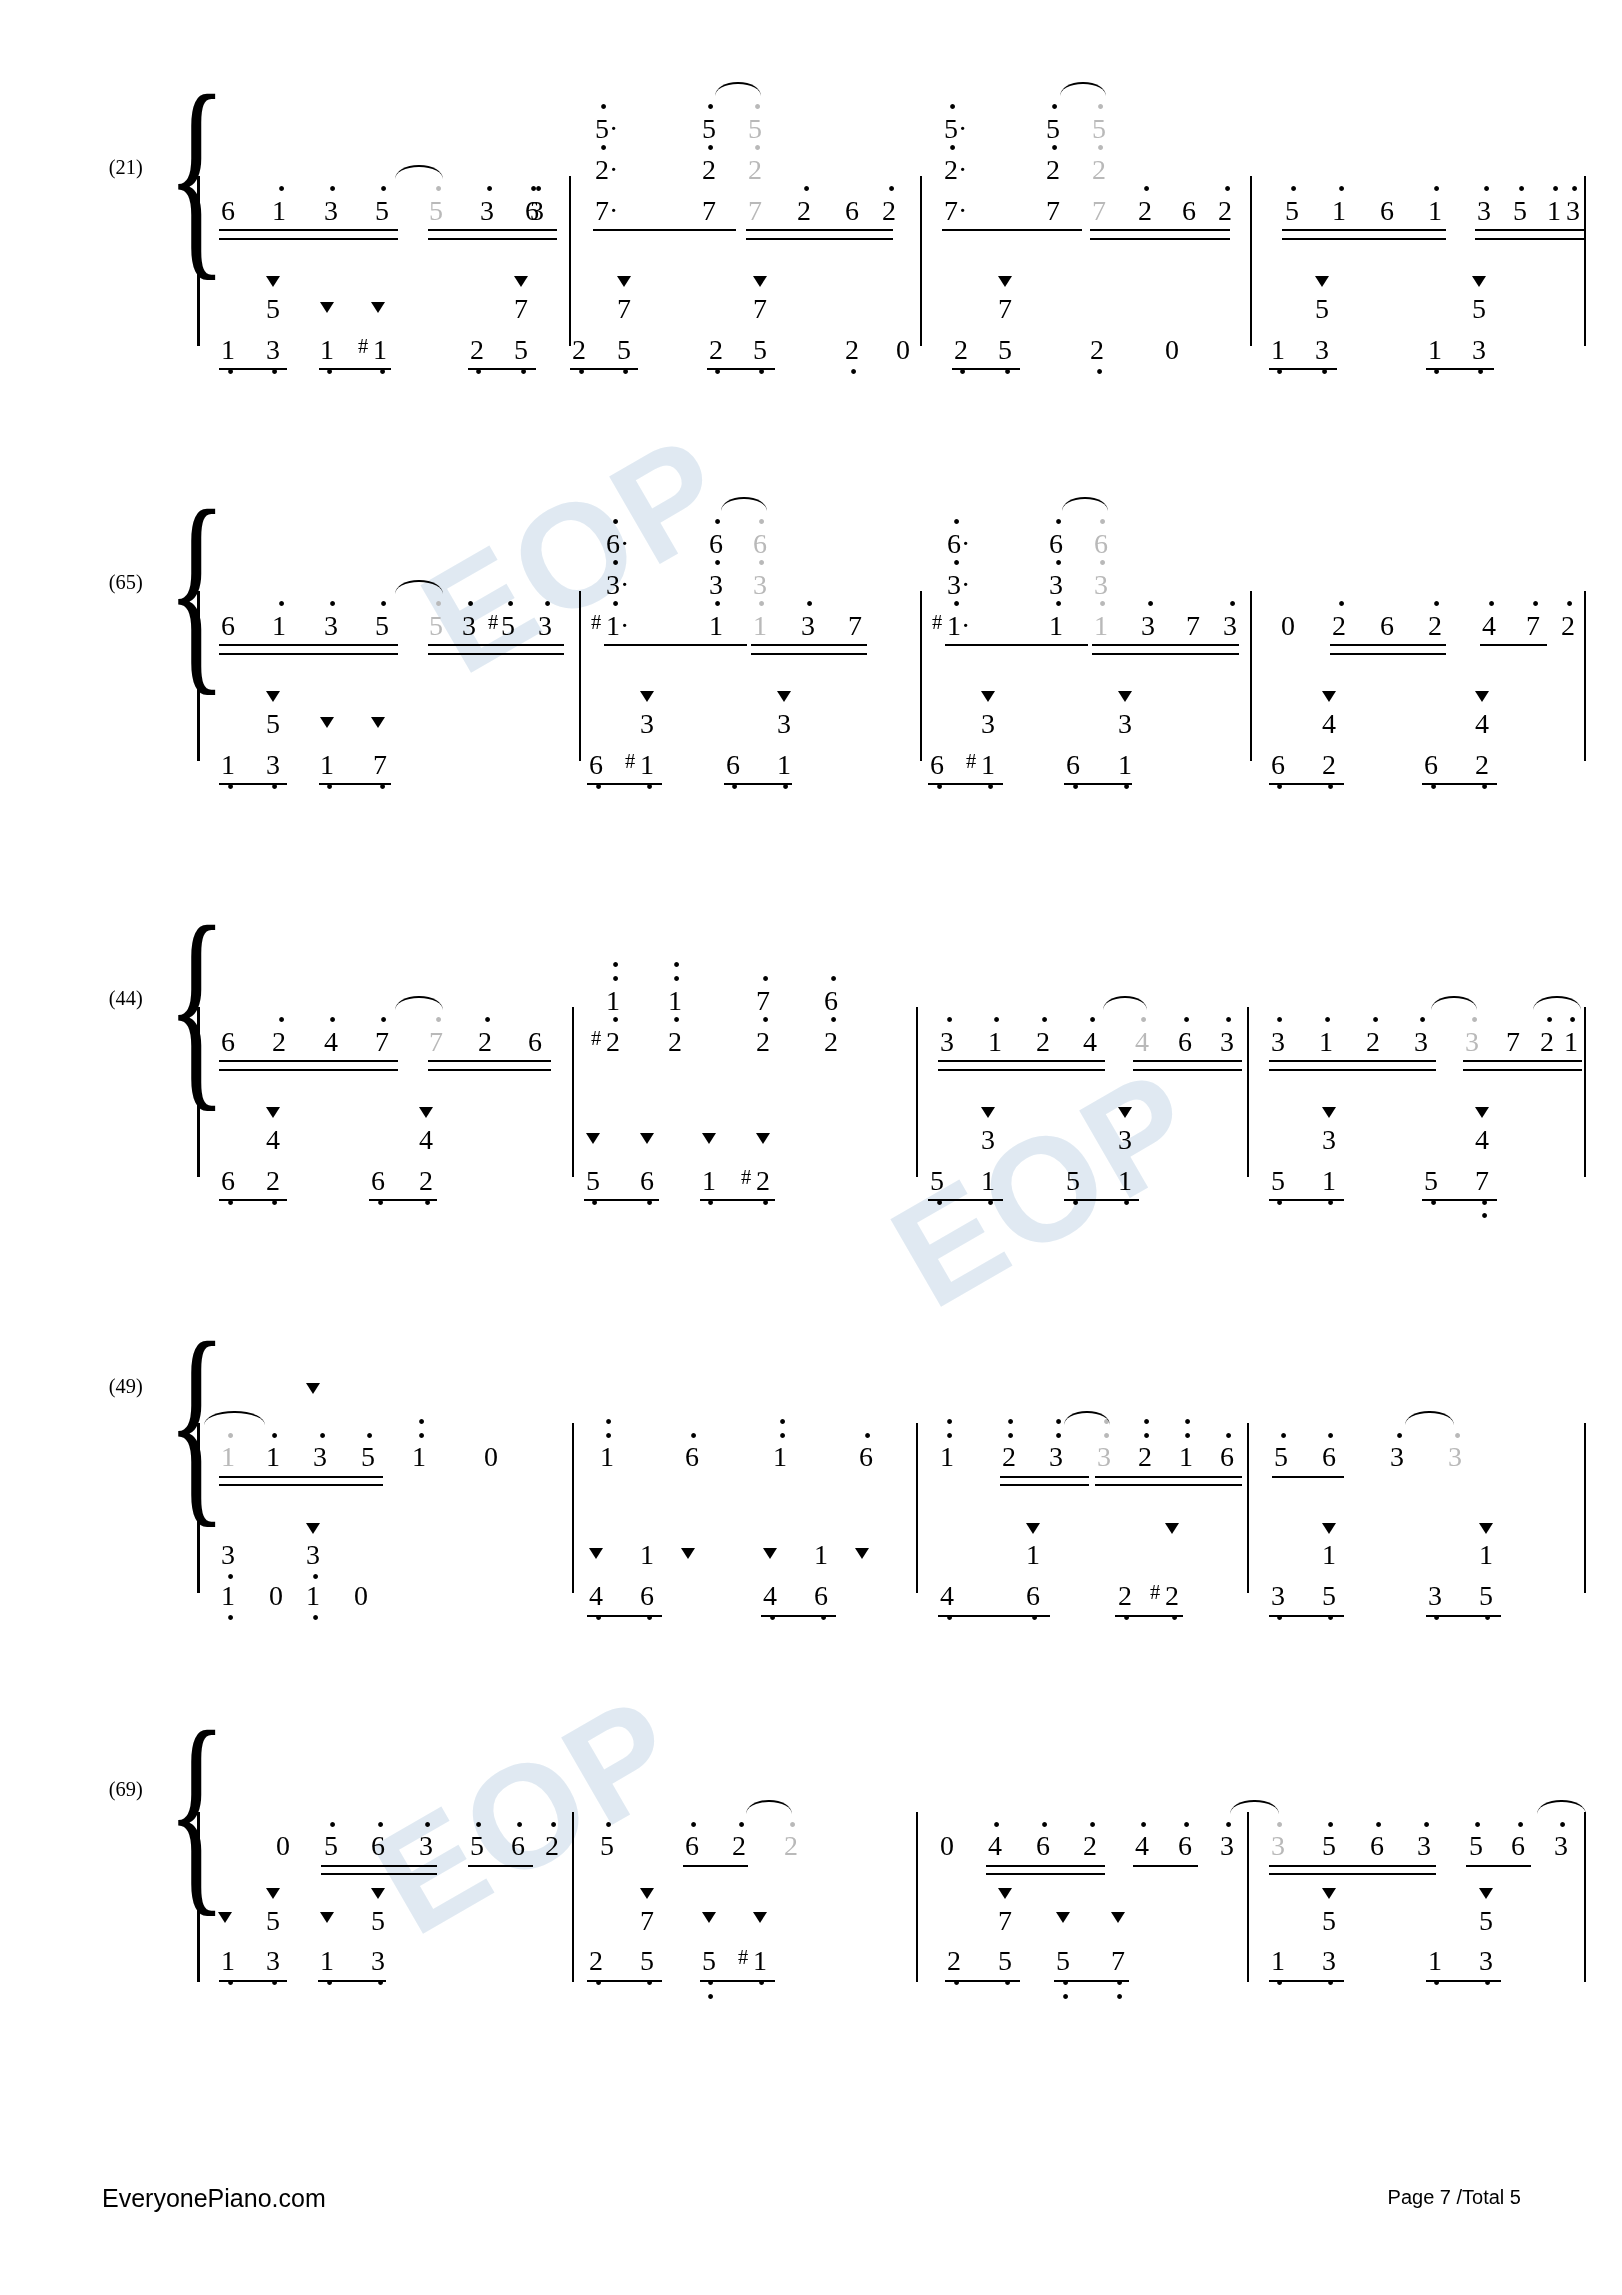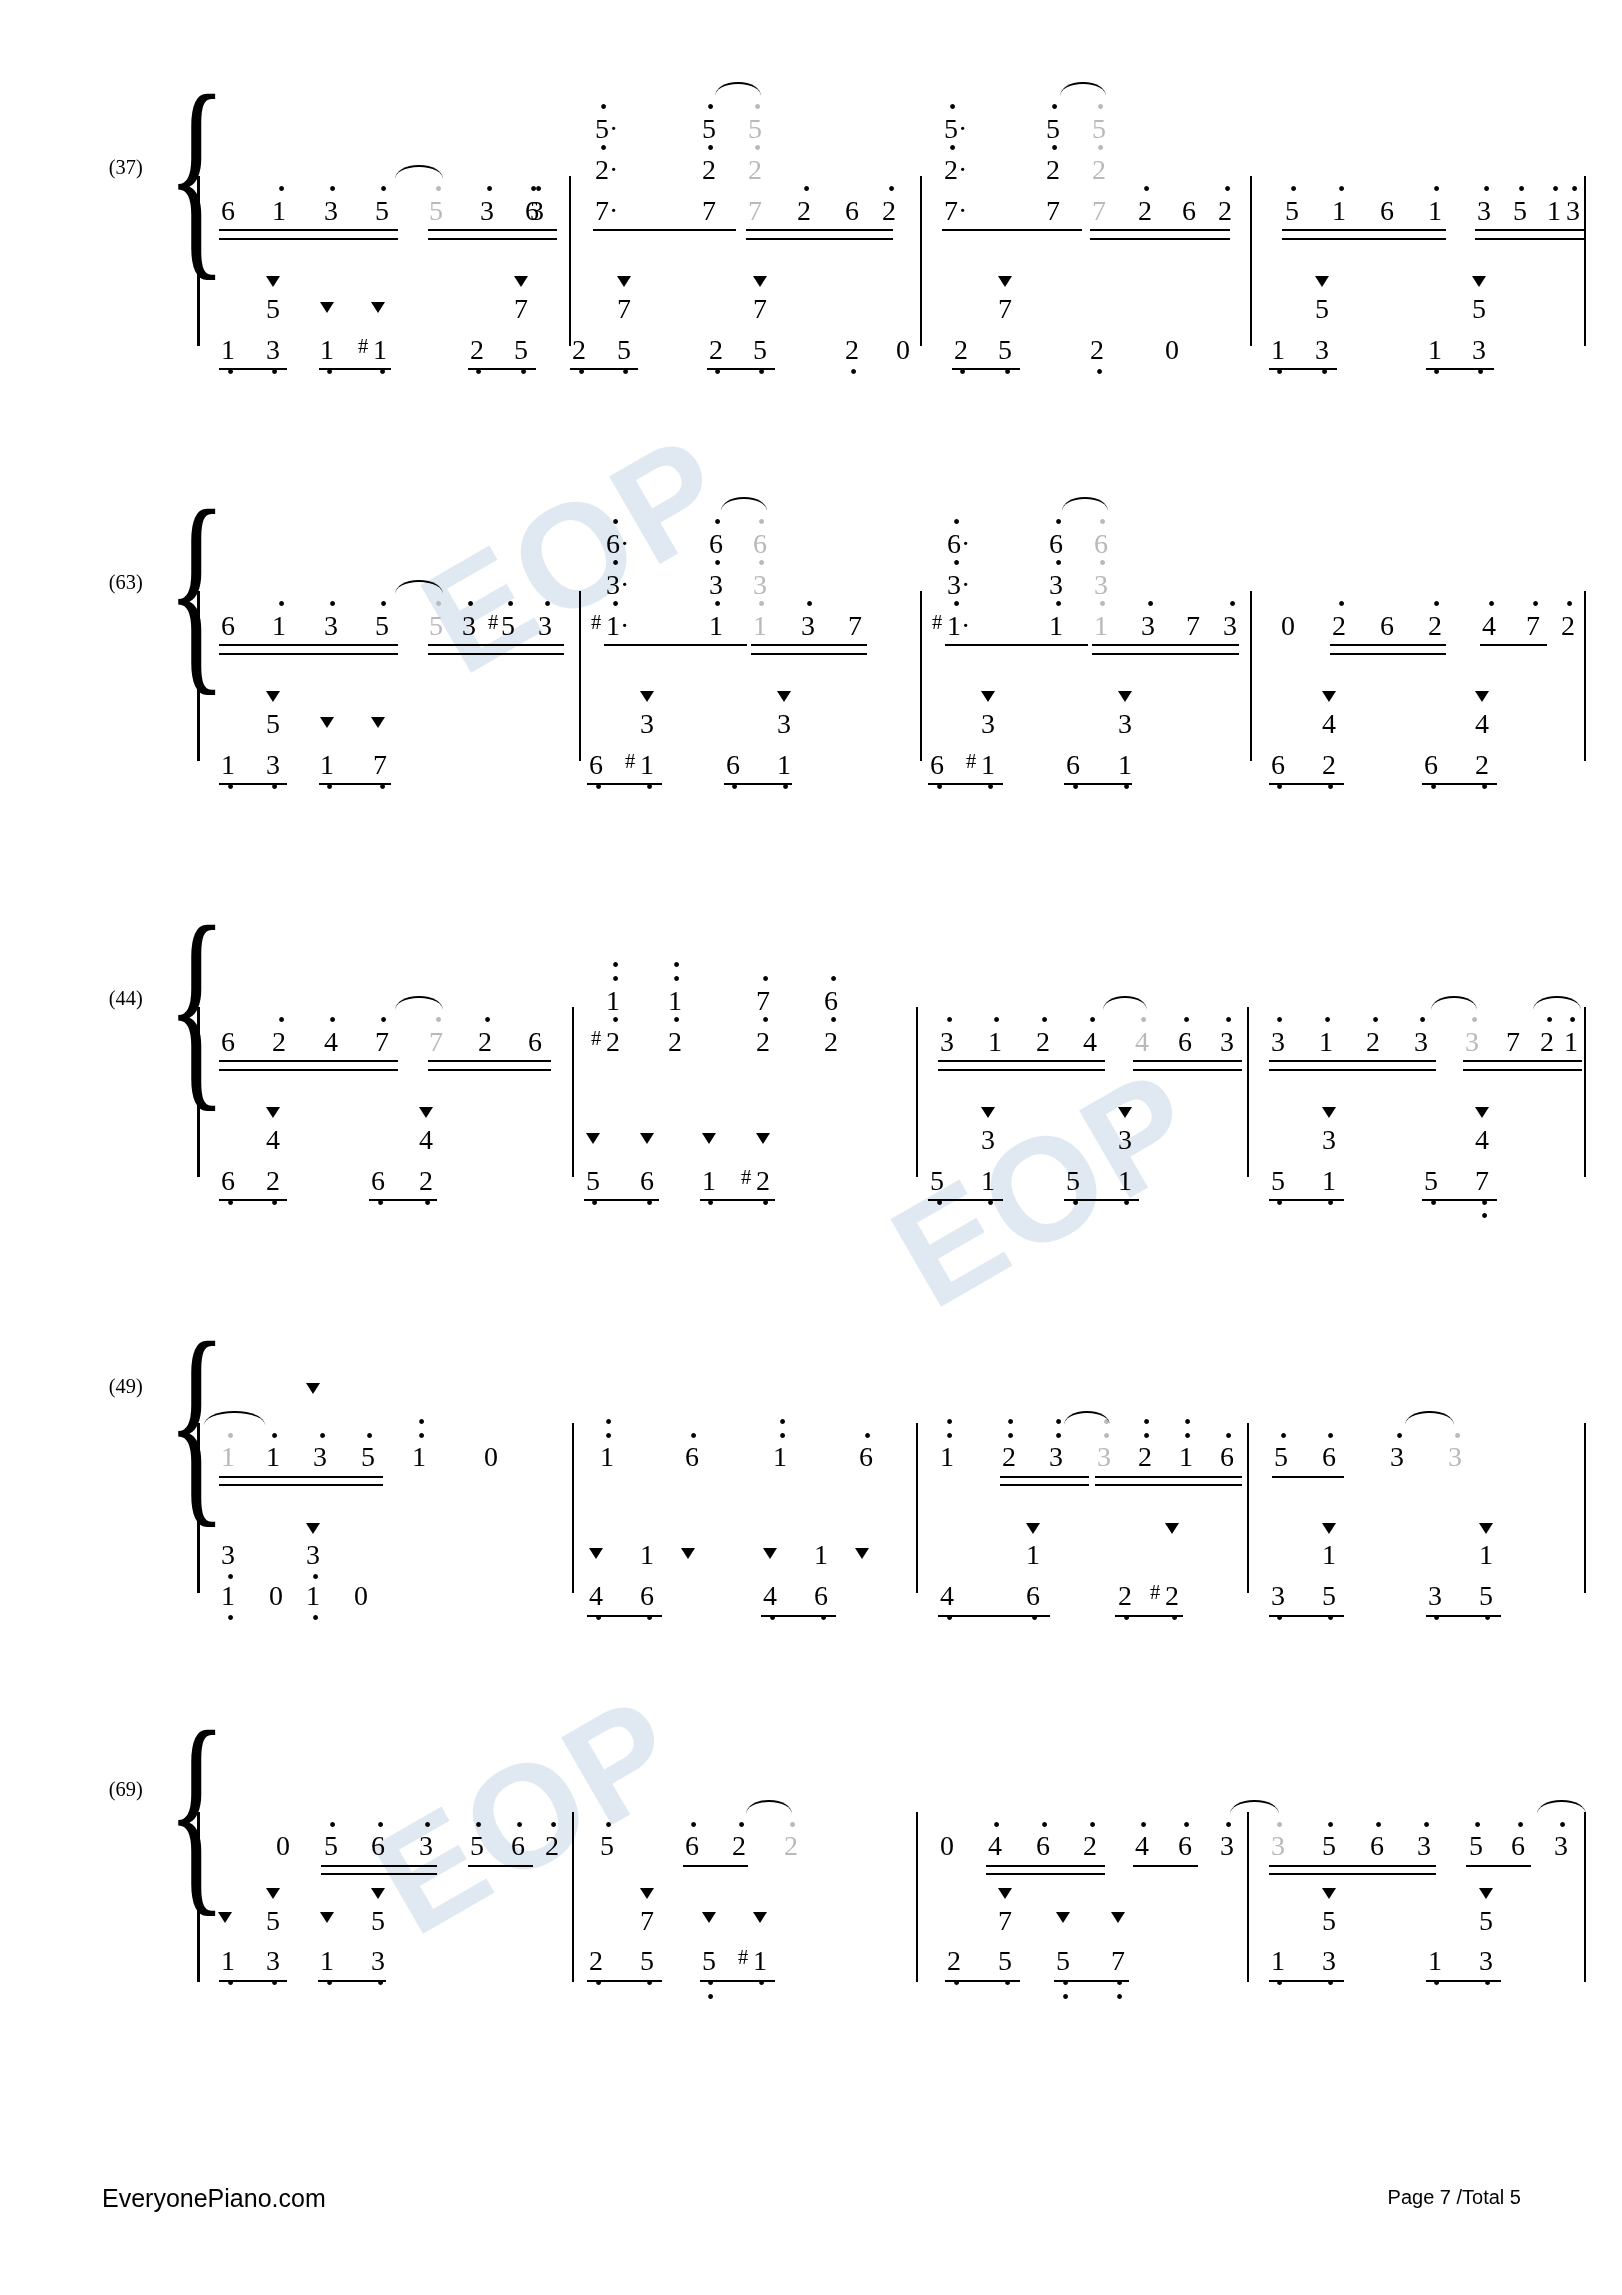--- a/index.html
+++ b/index.html
@@ -140,21 +140,21 @@
 </head>
 <body>
 
 <div class="page">
 
   <div class="wm" style="left:416px; top:470px; font-size:147px;">EOP</div>
   <div class="wm" style="left:886px; top:1104px; font-size:147px;">EOP</div>
   <div class="wm" style="left:368px; top:1731px; font-size:147px;">EOP</div>
 
   <div class="system" style="top:123px; height:314px;">
-    <div class="measure-label" style="left:6.8px; top:33px;">(37)</div>
+    <div class="measure-label" style="left:6.8px; top:33px;">(21)</div>
 
     <div class="brace" style="left:65px; top:-41px;">{</div>
 
     <div class="barline thick" style="left:95px; top:53px; height:170px;"></div>
     <div class="barline" style="left:467px; top:53px; height:170px;"></div>
     <div class="barline" style="left:818px; top:53px; height:170px;"></div>
     <div class="barline" style="left:1148px; top:53px; height:170px;"></div>
     <div class="barline" style="left:1482px; top:53px; height:170px;"></div>
 
     <div class="note" style="left:119px; top:74px;">6</div>
@@ -313,21 +313,21 @@
     <div class="note" style="left:1370px; top:172px;">5</div>
     <div class="note" style="left:1326px; top:213px;">1</div>
       <div class="dot-below" style="left:1331px; top:239px;">•</div>
     <div class="note" style="left:1370px; top:213px;">3</div>
       <div class="dot-below" style="left:1375px; top:239px;">•</div>
     <div class="stemline" style="left:1167px; top:245px; width:68px;"></div>
     <div class="stemline" style="left:1324px; top:245px; width:68px;"></div>
   </div>
 
   <div class="system" style="top:538px; height:314px;">
-    <div class="measure-label" style="left:6.8px; top:33px;">(63)</div>
+    <div class="measure-label" style="left:6.8px; top:33px;">(65)</div>
     <div class="brace" style="left:65px; top:-41px;">{</div>
 
     <div class="barline thick" style="left:95px; top:53px; height:170px;"></div>
     <div class="barline" style="left:477px; top:53px; height:170px;"></div>
     <div class="barline" style="left:818px; top:53px; height:170px;"></div>
     <div class="barline" style="left:1148px; top:53px; height:170px;"></div>
     <div class="barline" style="left:1482px; top:53px; height:170px;"></div>
 
     <div class="note" style="left:119px; top:74px;">6</div>
     <div class="note" style="left:170px; top:74px;">1</div>

